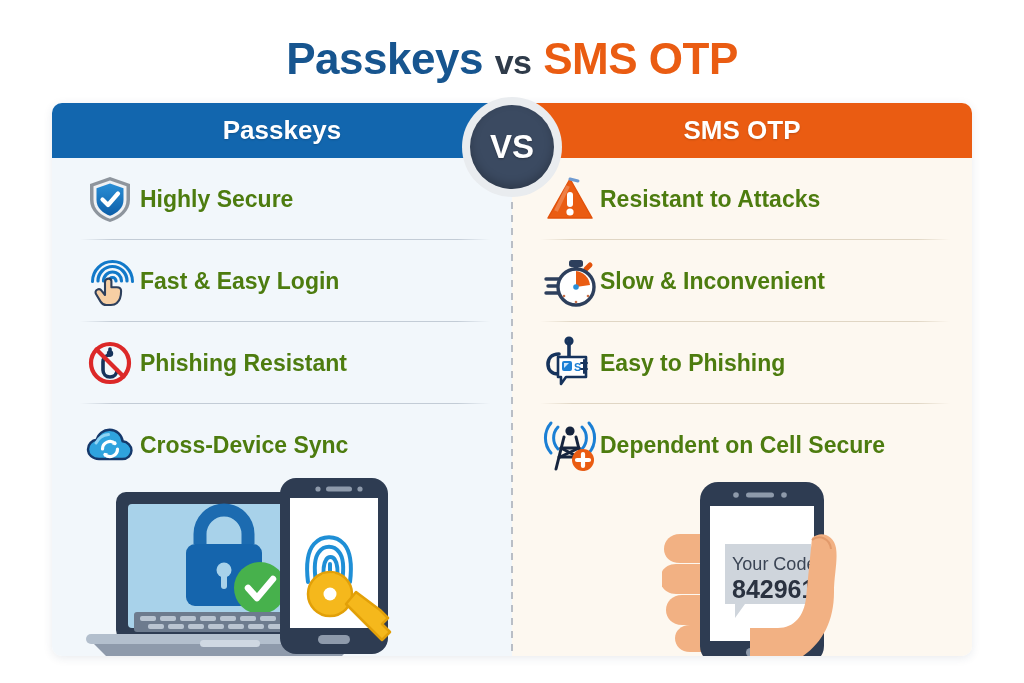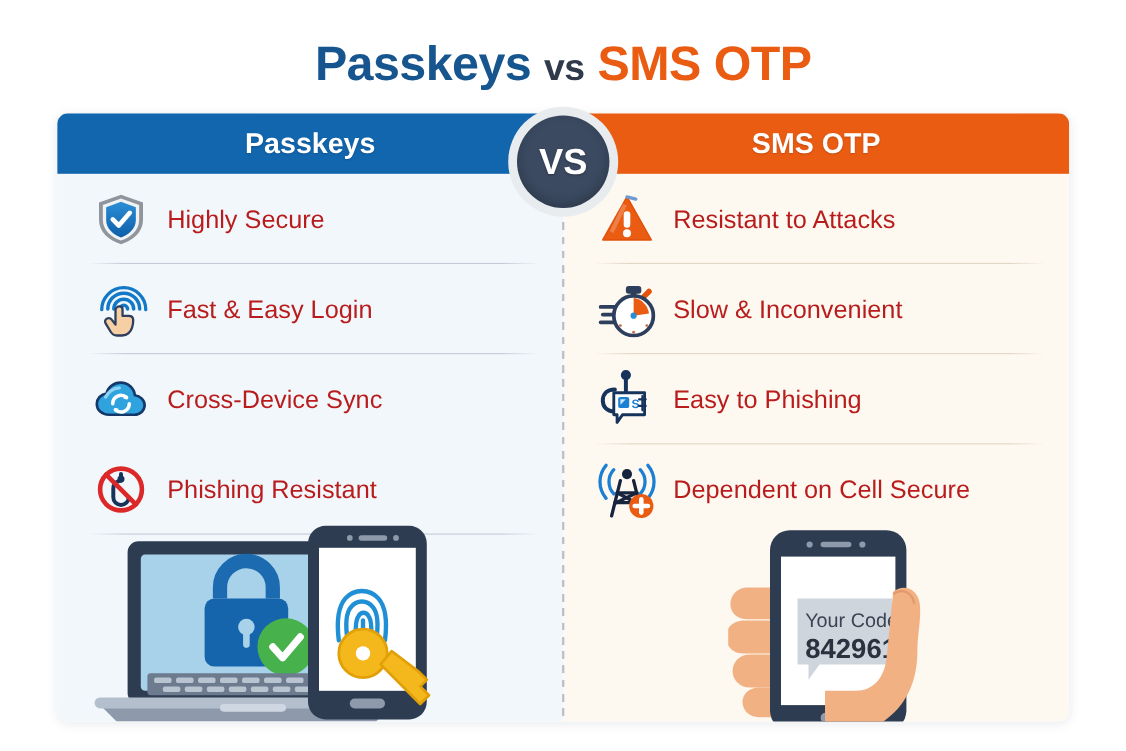--- a/index.html
+++ b/index.html
@@ -87,24 +87,24 @@
     position:relative;
     height:82px;
     display:flex; align-items:center;
     padding-left:30px;
   }
   .f-icon{
     width:56px;height:56px;flex:none;
     display:flex;align-items:center;justify-content:center;
   }
   .f-label{
-    margin-left:14px;
+    margin-left:2px;
     font-size:23px;
-    font-weight:normal;
-    color:#b91c1c;
+    font-weight:bold;
+    color:#4d7c0f;
     white-space:nowrap;
   }
   .sep{
     position:absolute; bottom:0; left:28px; right:22px;
     height:1px;
   }
   .col-left .sep  { background:linear-gradient(to right,rgba(190,200,212,0),#c3ccd6 8%,#c3ccd6 92%,rgba(190,200,212,0)); }
   .col-right .sep { background:linear-gradient(to right,rgba(219,208,190,0),#e0d6c4 8%,#e0d6c4 92%,rgba(219,208,190,0)); }
 
   
@@ -164,45 +164,45 @@
                      l-4.6 -7.6 c-1 -1.7 -0.4 -3.6 1.3 -4.4 c1.6 -0.8 3.3 -0.3 4.4 1.2 l3.3 4.2 Z" fill="#f7cfa4" stroke="#2d3f5c" stroke-width="2.1" stroke-linejoin="round"></path>
           </svg>
         </div>
         <div class="f-label">Fast &amp; Easy Login</div>
         <div class="sep"></div>
       </div>
 
       <div class="feature">
         <div class="f-icon">
           <svg width="52" height="52" viewBox="0 0 52 52">
+            <path d="M26 12 v6 M26 18 c-4 0 -7 3 -7 7 v8 c0 4 3 7 7 7 c4 0 7 -3 7 -7" stroke="#16335c" stroke-width="3.6" fill="none" stroke-linecap="round"></path>
+            <circle cx="26" cy="16.5" r="3.2" fill="#16335c"></circle>
+            <circle cx="26" cy="26" r="19" fill="none" stroke="#dc2828" stroke-width="4.2"></circle>
+            <line x1="12.5" y1="12.5" x2="39.5" y2="39.5" stroke="#dc2828" stroke-width="4.2" stroke-linecap="round"></line>
+          </svg>
+        </div>
+        <div class="f-label">Phishing Resistant</div>
+        <div class="sep"></div>
+      </div>
+
+      <div class="feature">
+        <div class="f-icon">
+          <svg width="52" height="52" viewBox="0 0 52 52">
             <path d="M15 40 C8.5 40 4 35.7 4 30.3 C4 25.4 7.8 21.3 12.8 20.8
                      C14 15 19.3 10.8 25.6 10.8 C32.4 10.8 38 15.8 38.6 22.3
                      C43.6 22.8 47.5 26.8 47.5 31.5 C47.5 36.2 43.4 40 38.3 40 Z" fill="#2fa3de" stroke="#15386b" stroke-width="2.4" stroke-linejoin="round"></path>
             <path d="M12 24 C14.5 19 19 16 24.5 15.6" stroke="#8fd3f4" stroke-width="3" fill="none" stroke-linecap="round"></path>
             <g transform="translate(26,30)">
               <path d="M-7.5 0 a7.5 7.5 0 0 1 12.6 -5.5 M7.5 0 a7.5 7.5 0 0 1 -12.6 5.5" stroke="#ffffff" stroke-width="3.2" fill="none" stroke-linecap="round"></path>
               <path d="M5.6 -8 L6 -4 L2 -4.6 Z" fill="#ffffff"></path>
               <path d="M-5.6 8 L-6 4 L-2 4.6 Z" fill="#ffffff"></path>
             </g>
           </svg>
         </div>
         <div class="f-label">Cross-Device Sync</div>
-      </div>
-
-      <div class="feature">
-        <div class="f-icon">
-          <svg width="52" height="52" viewBox="0 0 52 52">
-            <path d="M26 12 v6 M26 18 c-4 0 -7 3 -7 7 v8 c0 4 3 7 7 7 c4 0 7 -3 7 -7" stroke="#16335c" stroke-width="3.6" fill="none" stroke-linecap="round"></path>
-            <circle cx="26" cy="16.5" r="3.2" fill="#16335c"></circle>
-            <circle cx="26" cy="26" r="19" fill="none" stroke="#dc2828" stroke-width="4.2"></circle>
-            <line x1="12.5" y1="12.5" x2="39.5" y2="39.5" stroke="#dc2828" stroke-width="4.2" stroke-linecap="round"></line>
-          </svg>
-        </div>
-        <div class="f-label">Phishing Resistant</div>
-        <div class="sep"></div>
       </div>
     </div>
 
     <div class="illus">
       <svg class="ill-left" width="420" height="190" viewBox="0 0 420 190">
 
         <g>
           <rect x="56" y="22" width="216" height="148" rx="10" fill="#2e3c52"></rect>
           <rect x="68" y="34" width="192" height="124" rx="4" fill="#a8d2ea"></rect>
 

